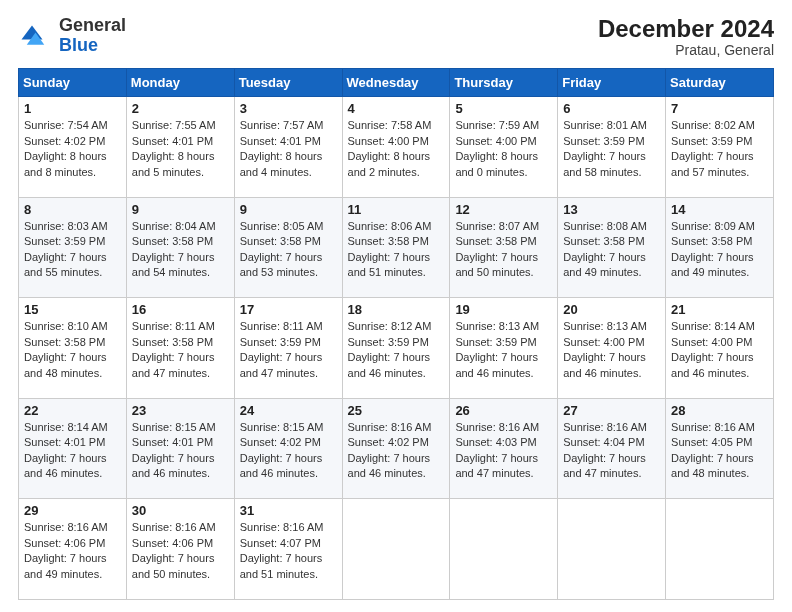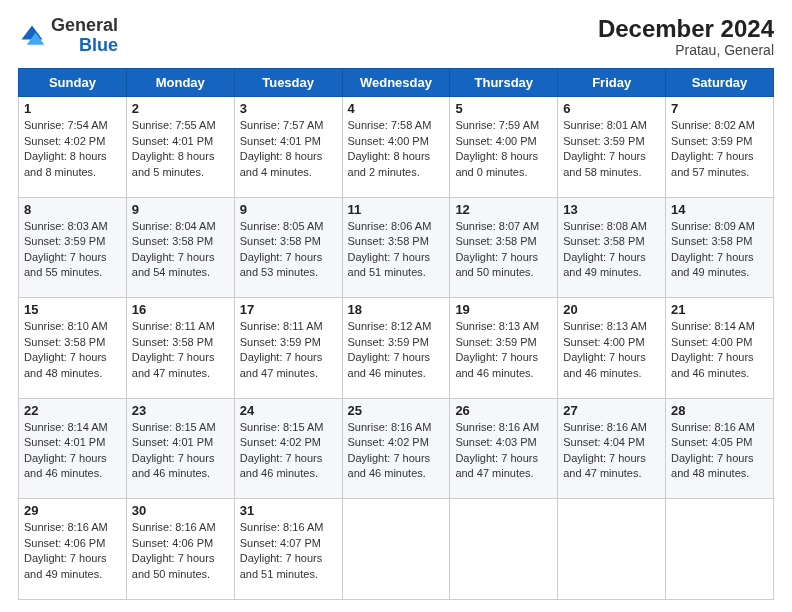--- a/index.html
+++ b/index.html
@@ -19,22 +19,21 @@
     }
     .header {
       display: flex;
       justify-content: space-between;
       align-items: flex-start;
       margin-bottom: 10px;
     }
     .logo {
       display: flex;
       align-items: center;
-      gap: 5px;
-      text-align: right;
+      gap: 13px;
     }
     .logo-text {
       font-size: 18px;
       font-weight: bold;
       line-height: 1.1;
     }
     .logo-text span.general { color: #333; }
     .logo-text span.blue { color: #1565c0; }
     .logo-icon {
       width: 28px;
@@ -59,21 +58,21 @@
       border-collapse: collapse;
       width: 100%;
       table-layout: fixed;
     }
     .calendar thead tr th {
       background: #1565c0;
       color: #fff;
       font-size: 13px;
       font-weight: bold;
       padding: 6px 4px;
-      text-align: center;
+      text-align: left;
       border: 1px solid #1256a8;
     }
     .calendar tbody tr td {
       border: 1px solid #ccc;
       vertical-align: top;
       padding: 4px 5px;
       font-size: 10px;
       color: #333;
       background: #fff;
       height: 88px;

